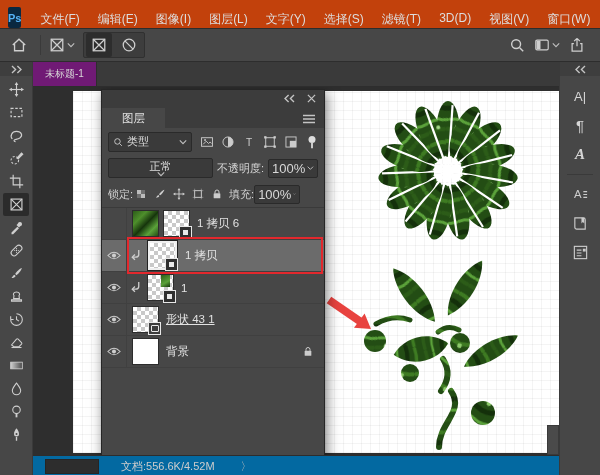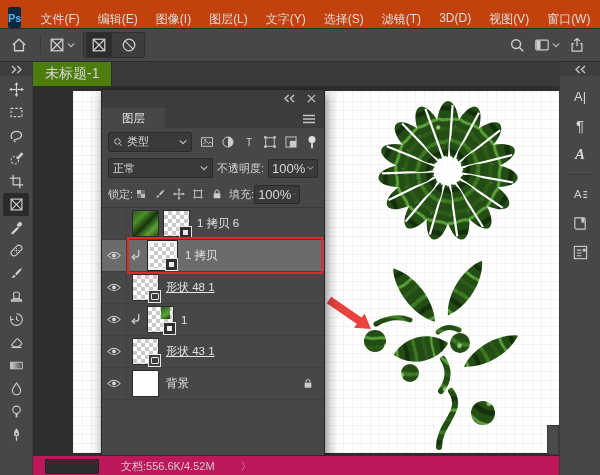--- a/index.html
+++ b/index.html
@@ -30,51 +30,51 @@
   .mainrow{display:flex;height:414px;}
   .toolbar{width:32px;background:#474747;border-right:1px solid #3a3a3a;display:flex;flex-direction:column;align-items:center;flex:none;}
   .toolbar-head{height:14px;width:100%;background:#3e3e3e;display:flex;align-items:center;justify-content:center;margin-bottom:2px;}
   .tool{width:26px;height:23px;display:flex;align-items:center;justify-content:center;border-radius:2px;flex:none;}
   .tool.selected{background:#2b2b2b;}
   .tool .ico{width:15px;height:15px;}
 
   
   .docarea{flex:1;display:flex;flex-direction:column;position:relative;background:#3a3a3a;min-width:0;}
   .tabbar{height:24px;background:#3a3a3a;border-bottom:1px solid #2d2d2d;display:flex;}
-  .doctab{background:#4d7c0f;padding:0 12px;display:flex;align-items:center;font-size:14px;color:#d8d8d8;border-right:1px solid #2d2d2d;}
+  .doctab{background:#701a75;padding:0 12px;display:flex;align-items:center;font-size:10px;color:#d8d8d8;border-right:1px solid #2d2d2d;}
   .pasteboard{flex:1;position:relative;background:#2e2e2e;overflow:hidden;}
   .canvas{position:absolute;left:40px;top:4px;width:486px;height:362px;background-color:#ffffff;
     background-image:repeating-linear-gradient(0deg,rgba(0,0,0,0.045) 0 1px,transparent 1px 9px),
                      repeating-linear-gradient(90deg,rgba(0,0,0,0.045) 0 1px,transparent 1px 9px);}
   .artwork{position:absolute;left:240px;top:0;width:246px;height:362px;}
   .scrollcorner{position:absolute;right:0;bottom:0;width:10px;height:28px;background:#4a4a4a;border:1px solid #3a3a3a;}
 
   
-  .statusbar{height:20px;background:#be185d;border-top:1px solid #2d2d2d;display:flex;align-items:center;font-size:11px;}
+  .statusbar{height:20px;background:#0369a1;border-top:1px solid #2d2d2d;display:flex;align-items:center;font-size:11px;}
   .zoomfield{width:46px;height:13px;background:#2d2d2d;border:1px solid #252525;margin-left:12px;color:#ccc;padding:0 3px;}
   .docinfo{margin-left:22px;color:#cccccc;}
   .status-chev{margin-left:26px;color:#bbbbbb;font-size:11px;}
 
   
   .layers-panel{position:absolute;left:68px;top:2px;width:222px;height:390px;background:#474747;
     border:1px solid #262626;box-shadow:2px 4px 12px rgba(0,0,0,.5);display:flex;flex-direction:column;z-index:5;}
   .panel-head{height:16px;background:#3c3c3c;display:flex;align-items:center;justify-content:flex-end;gap:12px;padding-right:8px;}
   .panel-head .ico{width:11px;height:9px;}
   .panel-tabrow{height:22px;background:#3c3c3c;display:flex;align-items:flex-end;}
   .panel-tab{background:#474747;height:20px;padding:0 20px;display:flex;align-items:center;font-size:11.5px;color:#e0e0e0;}
   .panel-menu{margin-left:auto;margin-right:8px;margin-bottom:4px;width:14px;height:10px;}
   .filter-row,.blend-row,.lock-row{display:flex;align-items:center;padding:0 6px;flex:none;}
   .filter-row{height:27px;gap:3px;}
   .select{display:flex;align-items:center;background:#3a3a3a;border:1px solid #2a2a2a;height:18px;padding:0 4px;border-radius:2px;}
   .select .lbl{flex:1;font-size:11px;color:#ddd;white-space:nowrap;overflow:hidden;}
   .kind{width:74px;gap:4px;}
   .mini-btn{width:19px;height:19px;display:flex;align-items:center;justify-content:center;border-radius:2px;}
   .mini-btn .ico{width:14px;height:14px;}
   .blend-row{height:26px;gap:4px;}
-  .blend{width:96px;}
+  .blend{width:96px;flex-direction:column;}
   .fieldlbl{font-size:11px;color:#d4d4d4;white-space:nowrap;}
   .valbox{display:flex;align-items:center;background:#3a3a3a;border:1px solid #2a2a2a;height:17px;padding:0 3px;width:42px;border-radius:2px;font-size:13px;}
   .valbox .lbl{flex:1;}
   .lock-row{height:26px;border-bottom:1px solid #3a3a3a;}
   .lock-row .mini-btn{width:16px;height:16px;}
   .lock-row .mini-btn .ico{width:12px;height:12px;}
 
   .layer-list{flex:1;overflow:hidden;background:#474747;}
   .layer-row{height:31px;display:flex;align-items:center;border-bottom:1px solid #404040;position:relative;}
   .layer-row.selected{background:#6b6b6b;}
@@ -652,36 +652,20 @@
               </div>
               <div class="layer-row">
                 <div class="eye-cell">
                   <span class="ico">
                     <svg viewBox="0 0 16 10">
                       <path d="M1,5 Q8,-2.5 15,5 Q8,12.5 1,5 Z" fill="none" stroke="#cfcfcf" stroke-width="1.2"></path>
                       <circle cx="8" cy="5" r="2.3" fill="#cfcfcf"></circle>
                     </svg>
                   </span>
                 </div>
-                <div class="thumb">
-                  <div class="badge shape">
-                    <div class="in"></div>
-                  </div>
-                </div>
-                <span class="layer-name u">形状 48 1</span>
-              </div>
-              <div class="layer-row">
-                <div class="eye-cell">
-                  <span class="ico">
-                    <svg viewBox="0 0 16 10">
-                      <path d="M1,5 Q8,-2.5 15,5 Q8,12.5 1,5 Z" fill="none" stroke="#cfcfcf" stroke-width="1.2"></path>
-                      <circle cx="8" cy="5" r="2.3" fill="#cfcfcf"></circle>
-                    </svg>
-                  </span>
-                </div>
                 <span class="ico clip">
                   <svg viewBox="0 0 12 12" fill="none" stroke="#cfcfcf" stroke-width="1.2">
                     <path d="M9,1 V5 Q9,7.5 6,7.5 H3.5"></path>
                     <path d="M5.5,5 L3,7.5 L5.5,10" fill="none"></path>
                   </svg>
                 </span>
                 <div class="thumb">
                   <div class="gcorner"></div>
                   <div class="badge">
                     <div class="in"></div>

